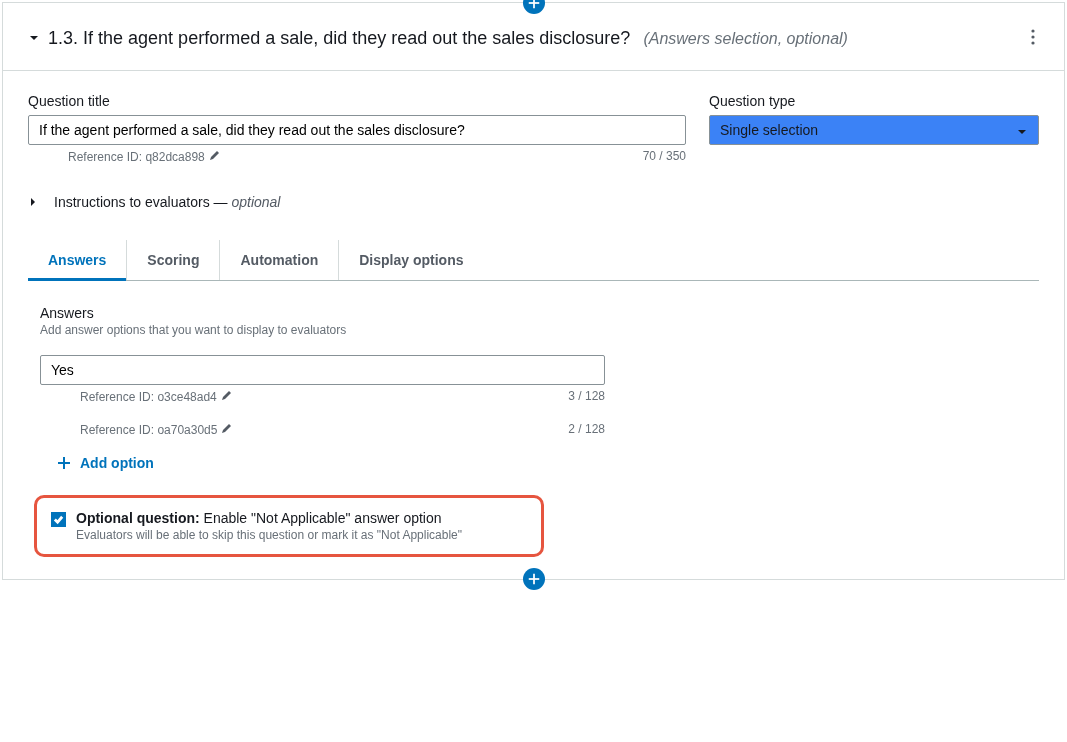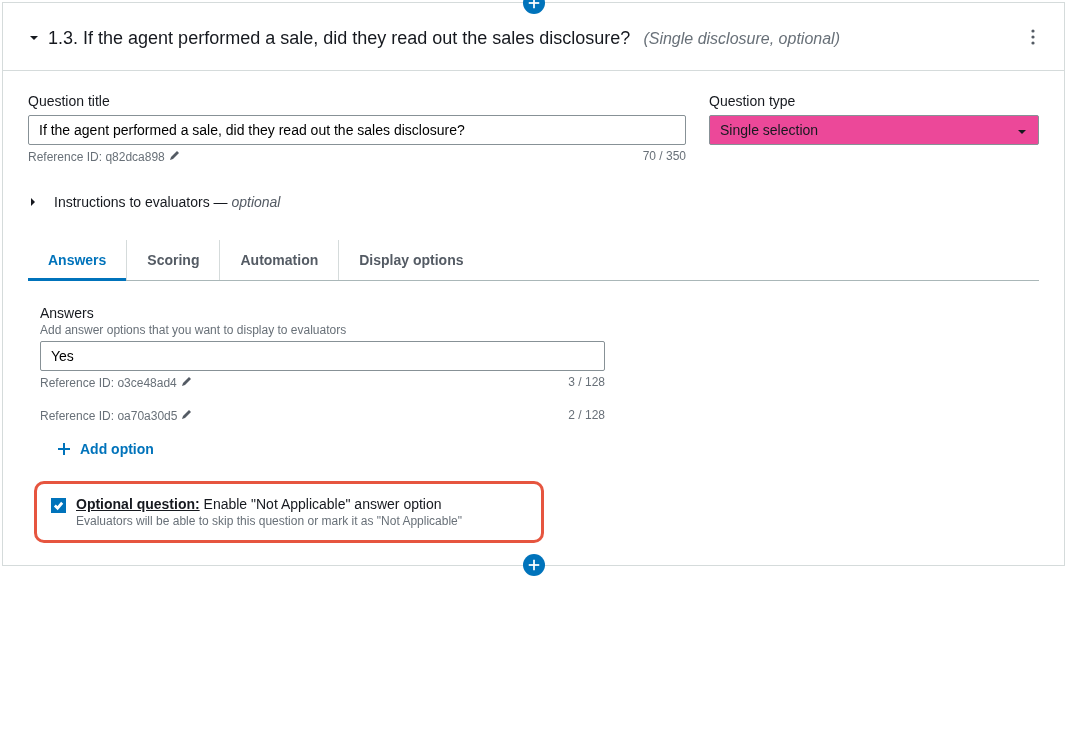--- a/index.html
+++ b/index.html
@@ -101,28 +101,29 @@
       width: 100%;
       border: 1px solid #879196;
       padding: 6px 10px;
       font-size: 14px;
       border-radius: 2px;
       display: flex;
       justify-content: space-between;
       align-items: flex-end;
       cursor: pointer;
       font-family: inherit;
-      background: #ec4899;
+      background: #3b82f6;
     }
     .input-meta {
       display: flex;
       justify-content: space-between;
       font-size: 12px;
       color: #687078;
       margin-top: 4px;
+      margin-left: 40px;
     }
     .ref-id {
       display: flex;
       align-items: center;
       gap: 4px;
     }
     .pencil-icon {
       cursor: pointer;
     }
     .instructions {
@@ -172,21 +173,21 @@
       padding: 24px 0 0 12px;
     }
     .answers-heading {
       font-size: 14px;
       color: #16191f;
       margin-bottom: 2px;
     }
     .answers-sub {
       font-size: 12px;
       color: #687078;
-      margin-bottom: 4px;
+      margin-bottom: 18px;
     }
     .answer-row {
       margin-bottom: 18px;
       width: 565px;
     }
     .add-option {
       display: flex;
       align-items: center;
       gap: 8px;
       color: #0073bb;
@@ -229,21 +230,20 @@
       height: 11px;
       stroke: #fff;
       stroke-width: 3;
       fill: none;
     }
     .optional-title {
       font-size: 14px;
     }
     .optional-title b {
       font-weight: 700;
-      text-decoration: underline;
     }
     .optional-sub {
       font-size: 12px;
       color: #687078;
       margin-top: 2px;
       text-align: right;
     }
   </style>
 </head>
 <body>
@@ -258,21 +258,21 @@
 
   <div class="header">
     <div class="header-left">
       <span class="caret-down">
         <svg width="12" height="12" viewBox="0 0 12 12">
             <path d="M2 4 L6 8 L10 4 Z" fill="#16191f"></path>
           </svg>
       </span>
       <span class="header-title">
         <span>1.3.</span> <span>If the agent performed a sale, did they read out the sales disclosure?</span>
-        <span class="header-meta">(Single disclosure, optional)</span>
+        <span class="header-meta">(Answers selection, optional)</span>
       </span>
     </div>
     <div class="kebab">
       <svg width="4" height="16" viewBox="0 0 4 16">
           <circle cx="2" cy="2" r="1.6" fill="#545b64"></circle>
           <circle cx="2" cy="8" r="1.6" fill="#545b64"></circle>
           <circle cx="2" cy="14" r="1.6" fill="#545b64"></circle>
         </svg>
     </div>
   </div>

